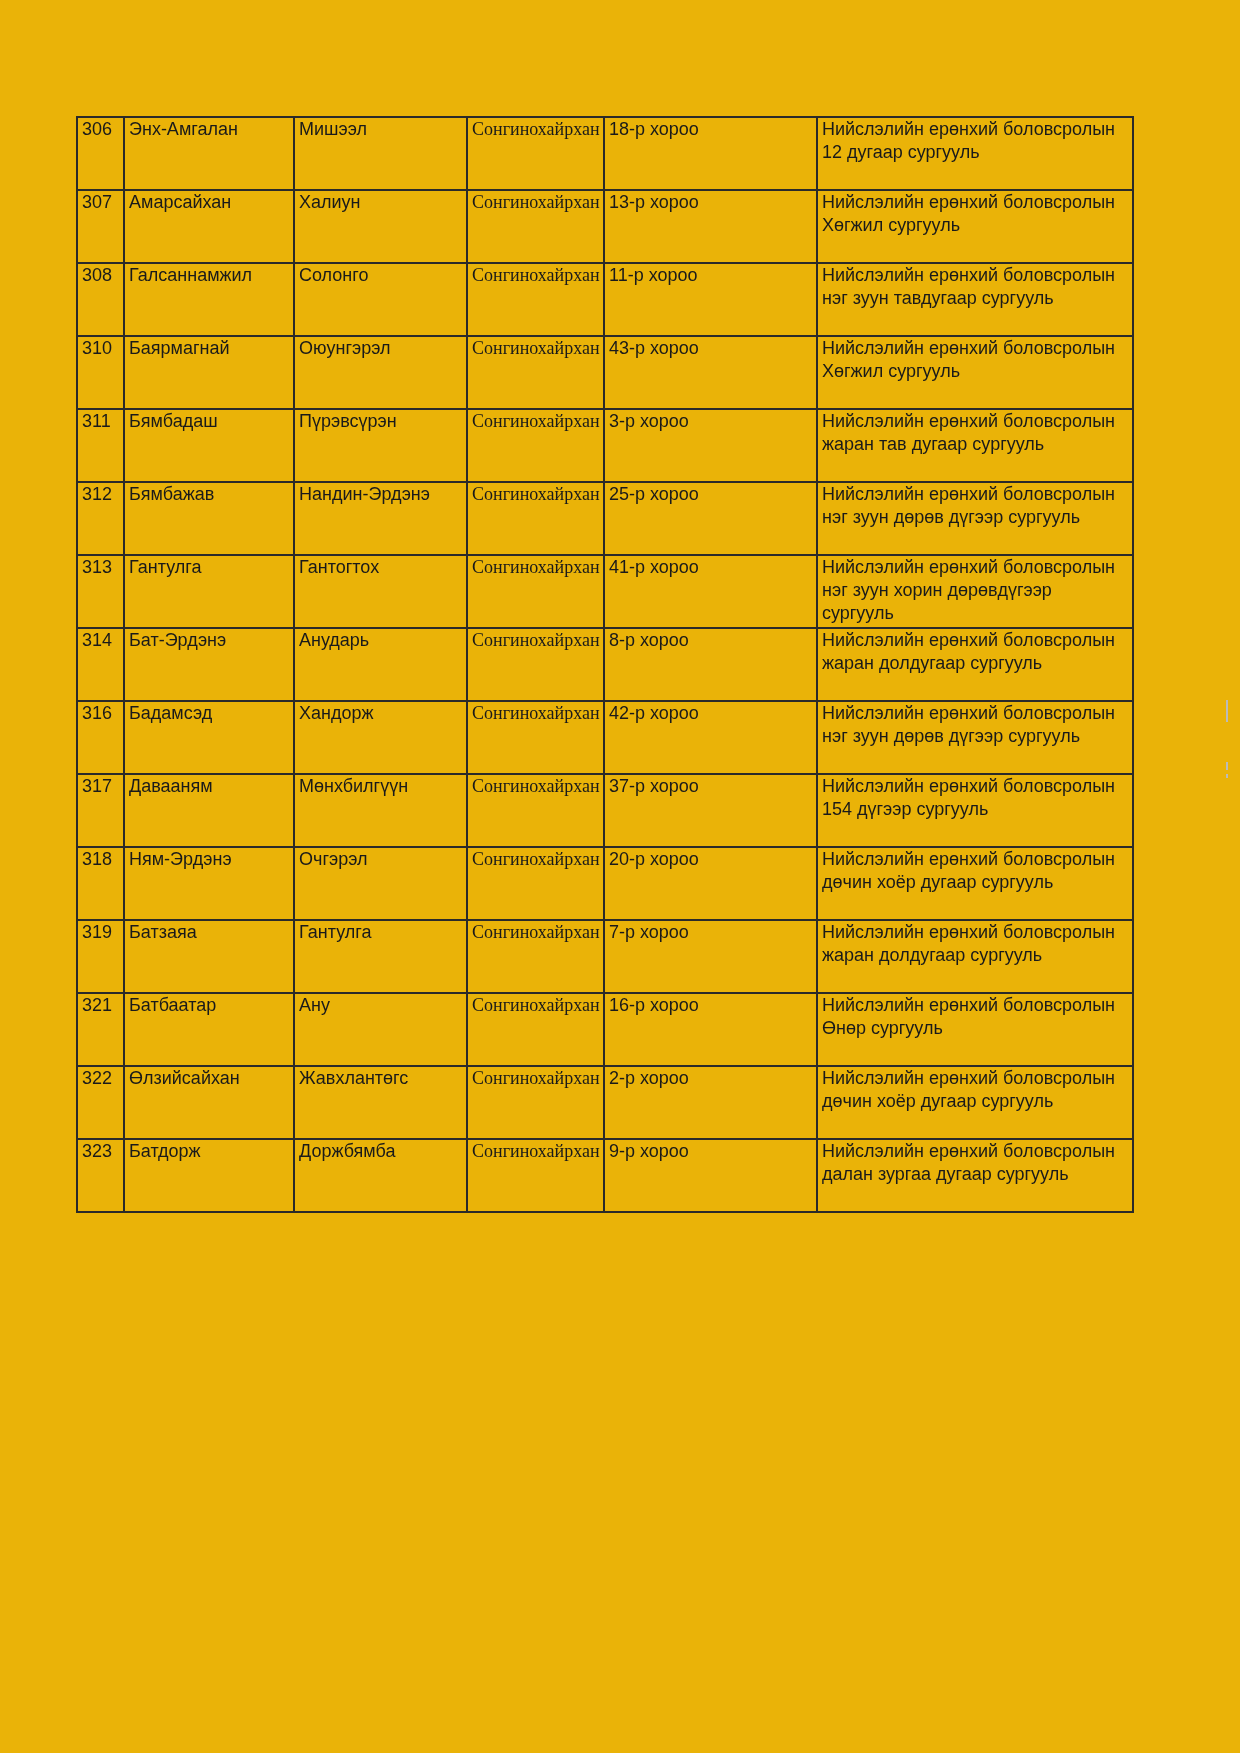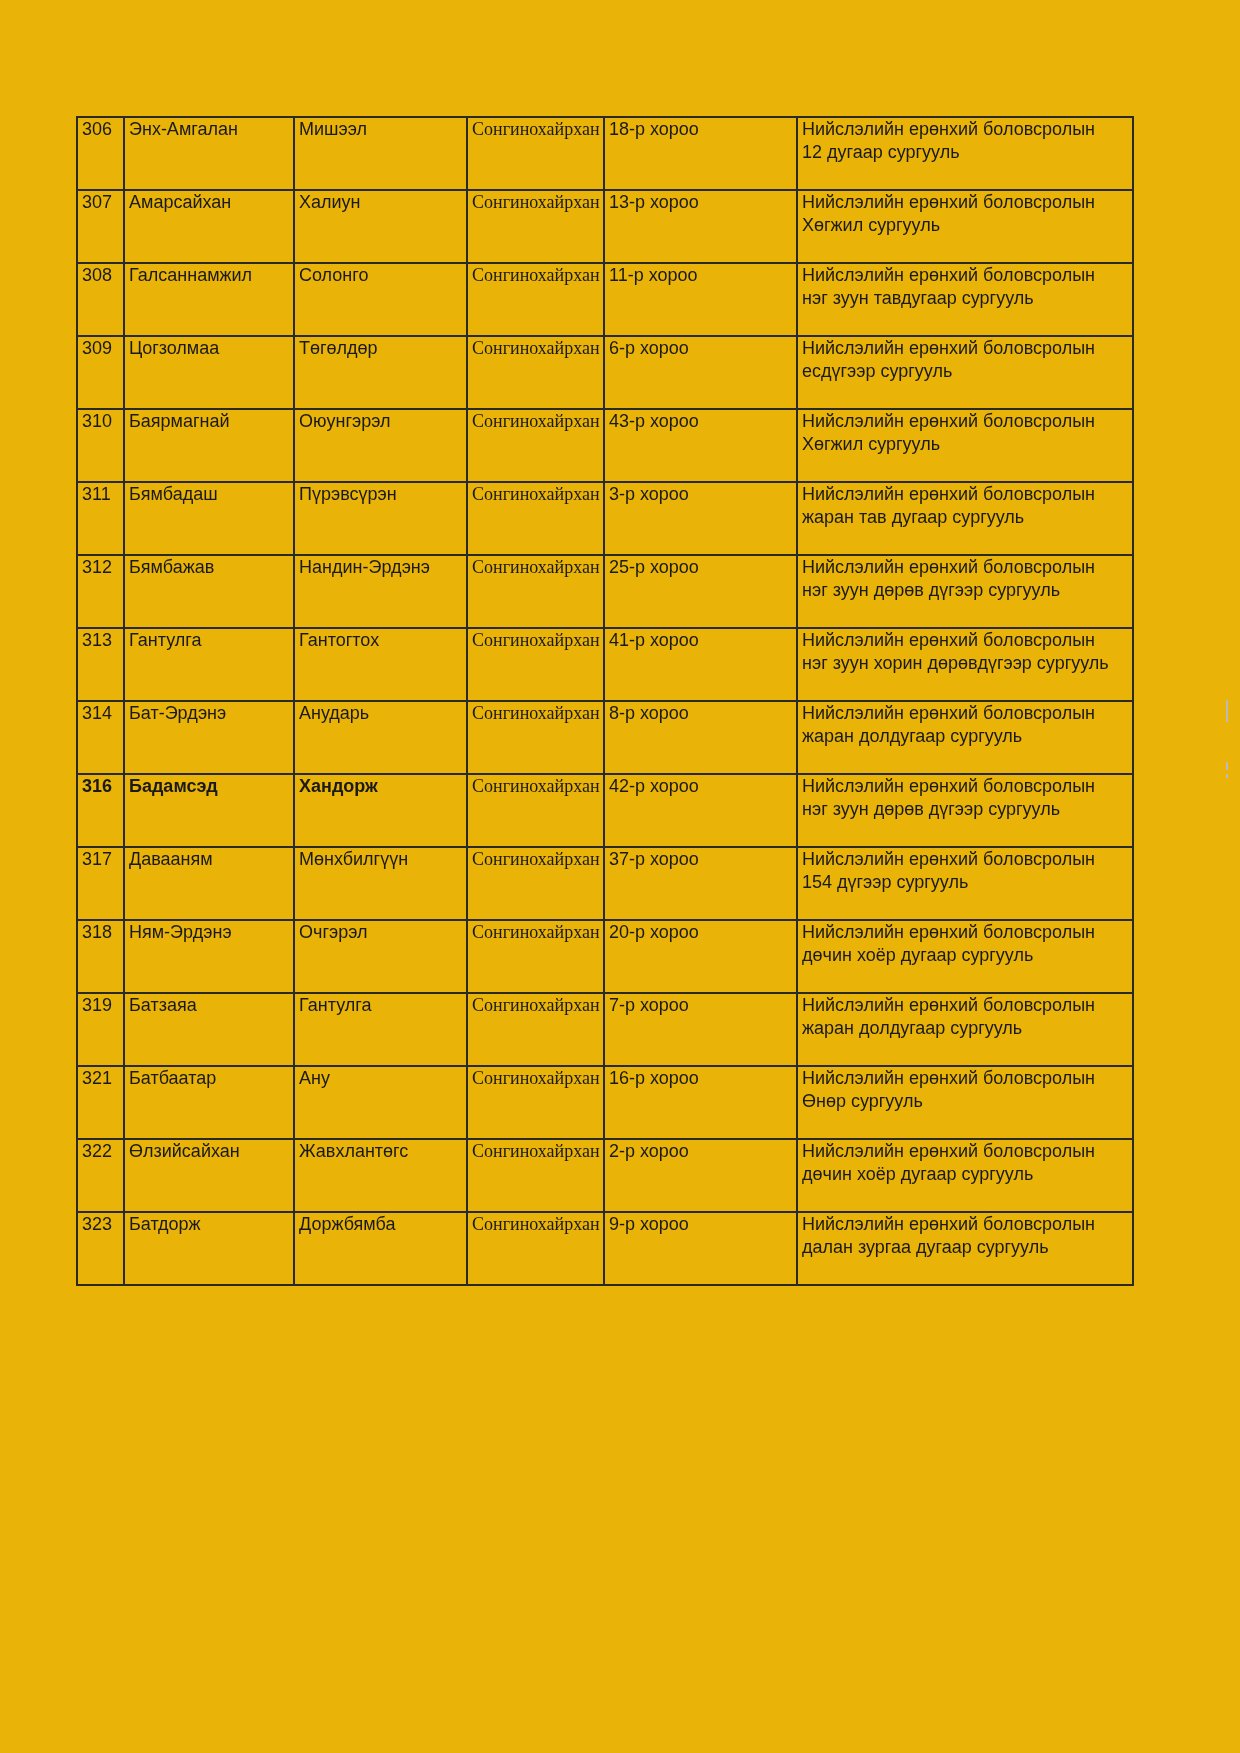--- a/index.html
+++ b/index.html
@@ -15,23 +15,23 @@
     vertical-align: top;
     font-size: 18px; line-height: 23px;
     padding: 0 4px;
     height: 73px;
     box-sizing: border-box;
   }
   td.c-num { width: 47px; padding-top: 22px; padding-left: 6px; }
   td.c-last { width: 170px; padding-top: 22px; }
   td.c-first { width: 173px; padding-top: 24px; }
   td.c-district { width: 137px; padding-top: 13px; font-family: Liberation Serif, serif; }
-  td.c-khoroo { width: 193px; padding-top: 27px; margin-left: 8px; }
+  td.c-khoroo { width: 213px; padding-top: 27px; margin-left: 8px; }
   td.c-school { padding-top: 26px; margin-left: 20px; }
-  .bold { font-weight: bold; }
+  .bold { font-weight: normal; }
   .margin-marks { position: absolute; left: 1226px; top: 700px; width: 6px; }
   .margin-marks span { display: block; background: #bbb; width: 2px; margin-bottom: 4px; }
 </style>
 </head>
 <body>
 
 <div class="page">
   <table class="roster">
     <tbody id="roster-body">
         <tr>
@@ -58,31 +58,20 @@
         </tr>
         <tr>
           <td class="c-num">308</td>
           <td class="c-last">Галсаннамжил</td>
           <td class="c-first">Солонго</td>
           <td class="c-district">Сонгинохайрхан</td>
           <td class="c-khoroo">11-р хороо</td>
           <td class="c-school">
             <div>Нийслэлийн ерөнхий боловсролын</div>
             <div>нэг зуун тавдугаар сургууль</div>
-          </td>
-        </tr>
-        <tr>
-          <td class="c-num">309</td>
-          <td class="c-last">Цогзолмаа</td>
-          <td class="c-first">Төгөлдөр</td>
-          <td class="c-district">Сонгинохайрхан</td>
-          <td class="c-khoroo">6-р хороо</td>
-          <td class="c-school">
-            <div>Нийслэлийн ерөнхий боловсролын</div>
-            <div>есдүгээр сургууль</div>
           </td>
         </tr>
         <tr>
           <td class="c-num">310</td>
           <td class="c-last">Баярмагнай</td>
           <td class="c-first">Оюунгэрэл</td>
           <td class="c-district">Сонгинохайрхан</td>
           <td class="c-khoroo">43-р хороо</td>
           <td class="c-school">
             <div>Нийслэлийн ерөнхий боловсролын</div>

